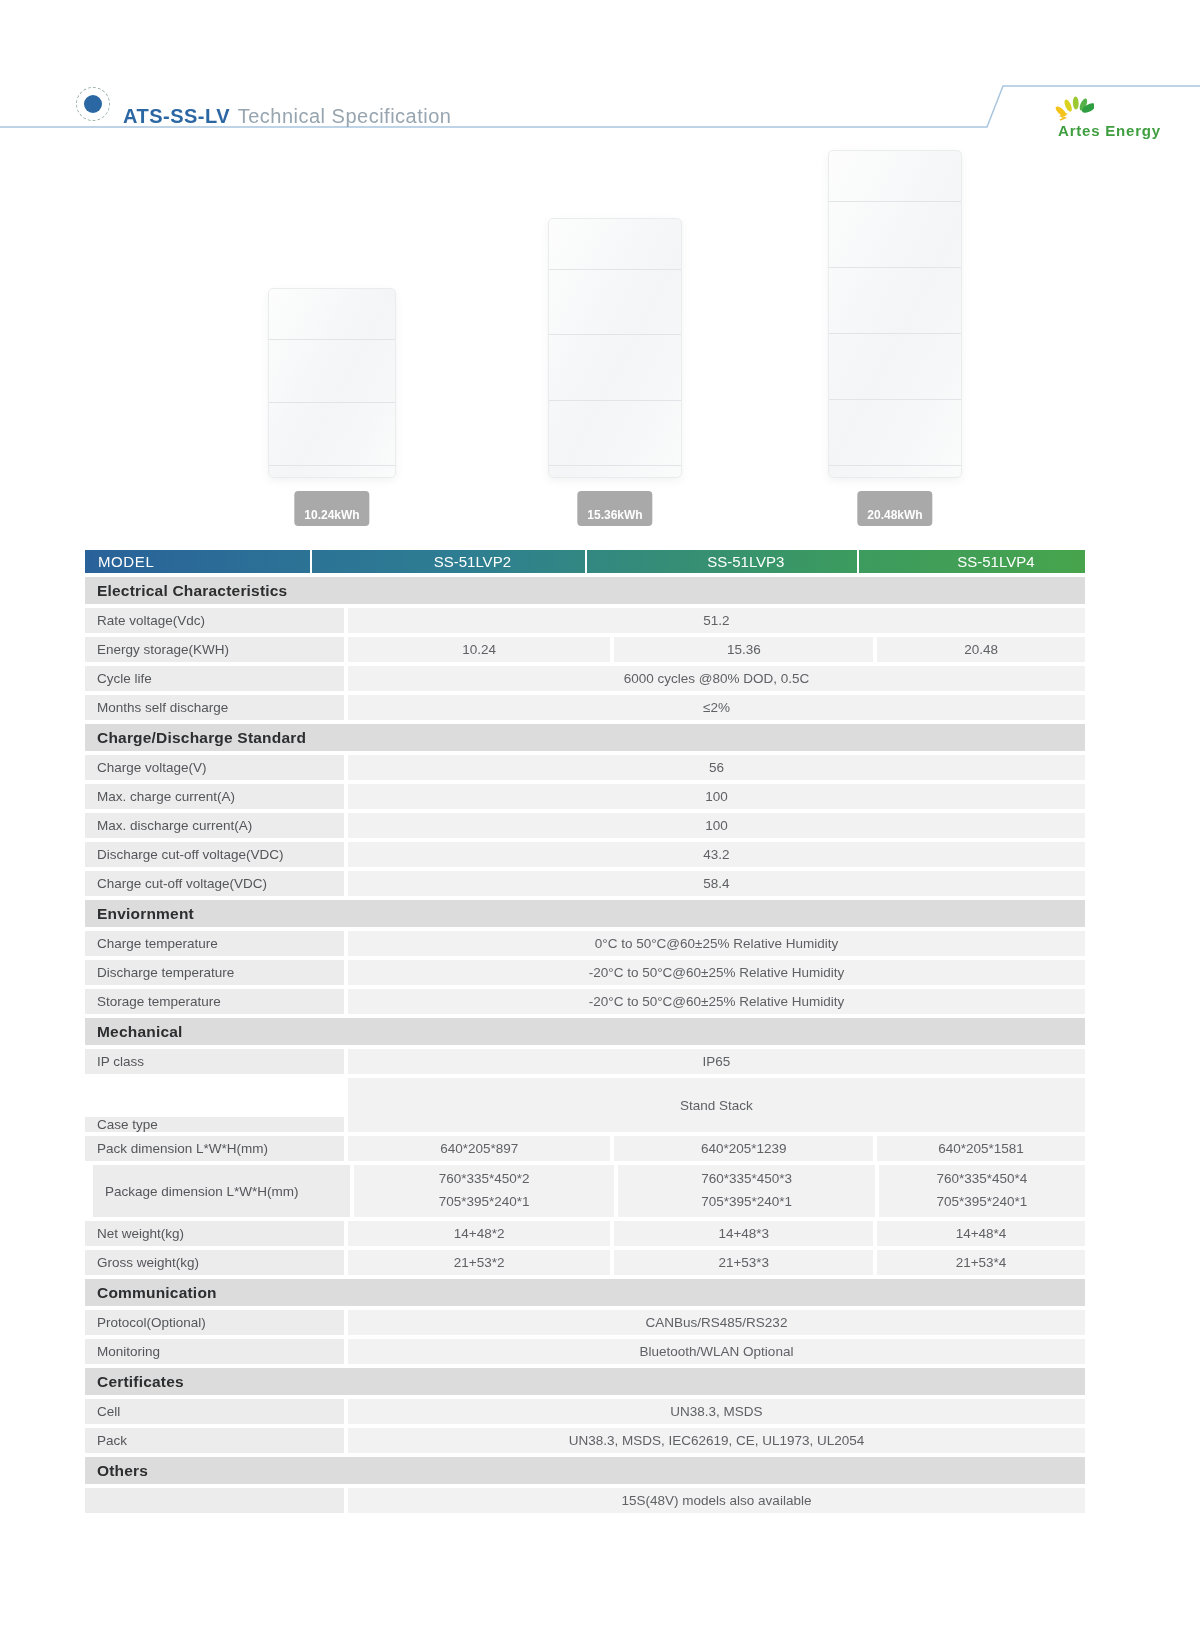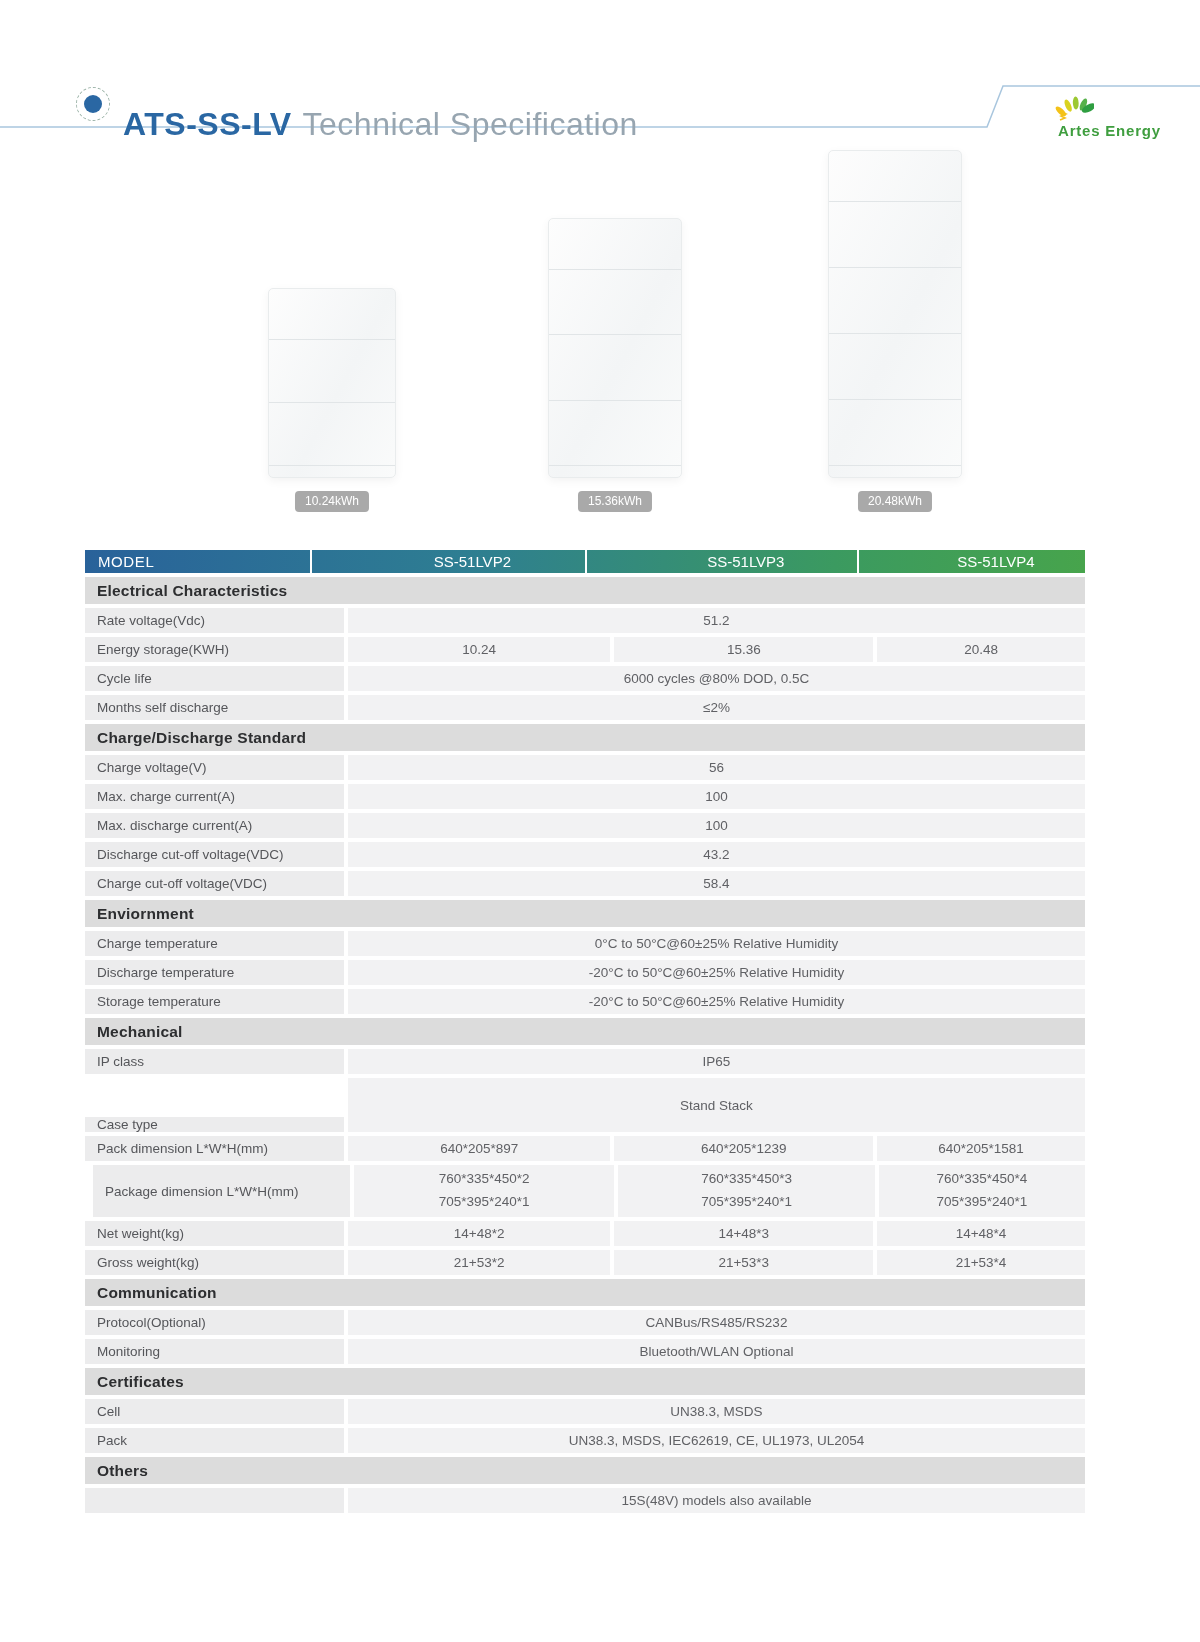--- a/index.html
+++ b/index.html
@@ -4,42 +4,42 @@
 <style>
   html,body{margin:0;padding:0;background:#fff;}
   .page{position:relative;width:1200px;height:1642px;background:#ffffff;overflow:hidden;
         font-family:"Liberation Sans",sans-serif;}
 
   
   .header-line{position:absolute;left:0;top:80px;width:1200px;height:50px;pointer-events:none;}
   .doc-icon{position:absolute;left:76px;top:87px;width:34px;height:34px;border:1.6px dashed #9db4a9;
             border-radius:50%;box-sizing:border-box;display:flex;align-items:center;justify-content:center;}
   .doc-icon .dot{width:18px;height:18px;border-radius:50%;background:var(--title-blue,#2a67a3);}
-  .page-title{position:absolute;left:123px;top:86px;font-size:32px;line-height:34px;white-space:nowrap;}
+  .page-title{position:absolute;left:123px;top:86px;font-size:20px;line-height:34px;white-space:nowrap;}
   .page-title .t-model{color:var(--title-blue,#2a67a3);font-weight:bold;letter-spacing:0.5px;}
   .page-title .t-rest{color:var(--title-gray,#97a5b0);font-weight:normal;margin-left:2px;letter-spacing:0.5px;}
   .brand{position:absolute;left:1040px;top:96px;width:150px;text-align:left;}
   .brand-text{display:block;margin-top:-4px;margin-left:18px;color:var(--brand-green,#3f9e3f);
               font-size:15px;font-weight:bold;letter-spacing:0.8px;white-space:nowrap;}
 
   
   .products-layer{position:absolute;left:0;top:0;width:1200px;height:540px;}
   .battery{position:absolute;display:flex;flex-direction:column;box-sizing:border-box;
            background:linear-gradient(118deg,#fdfdfd 0%,#f3f5f6 55%,#fafbfb 100%);
            border:1px solid #e9eced;border-radius:5px;box-shadow:0 3px 10px rgba(0,0,0,0.05);}
   .battery .seg{border-top:1px solid #e1e5e7;}
   .battery .seg:first-child{border-top:none;}
   .battery .cap{height:50px;}
   .battery .module{flex:1;}
   .battery .base{height:11px;}
   .battery-0{left:268px;top:288px;width:128px;height:190px;}
   .battery-1{left:548px;top:218px;width:134px;height:260px;}
   .battery-2{left:828px;top:150px;width:134px;height:328px;}
   .pill{position:absolute;top:491px;transform:translateX(-50%);background:var(--pill-gray,#a9a9a9);
-        color:#fff;font-size:12px;padding:3px 10px 4px 10px;border-radius:4px;white-space:nowrap;}
+        color:#fff;font-size:12px;padding:17px 10px 4px 10px;border-radius:4px;white-space:nowrap;font-weight:bold;}
   .pill-0{left:332px;} .pill-1{left:615px;} .pill-2{left:895px;}
 
   
   .spec-table{position:absolute;left:85px;top:550px;width:1000px;}
   .model-bar{display:flex;height:23px;margin-bottom:4px;
              background:linear-gradient(90deg,var(--accent-blue,#29629a) 0%,#2e7e92 38%,#3b9a60 75%,var(--accent-green,#47a44c) 100%);}
   .mcell{display:flex;align-items:center;justify-content:center;color:#fff;font-size:15px;box-sizing:border-box;}
   .mcell.mlabel{justify-content:flex-start;padding-left:13px;letter-spacing:0.6px;}
   .mcell.mcol{border-left:2px solid #ffffff;padding-left:48px;}
   .section-row{height:27px;background:var(--section-bg,#dcdcdc);display:flex;align-items:center;

